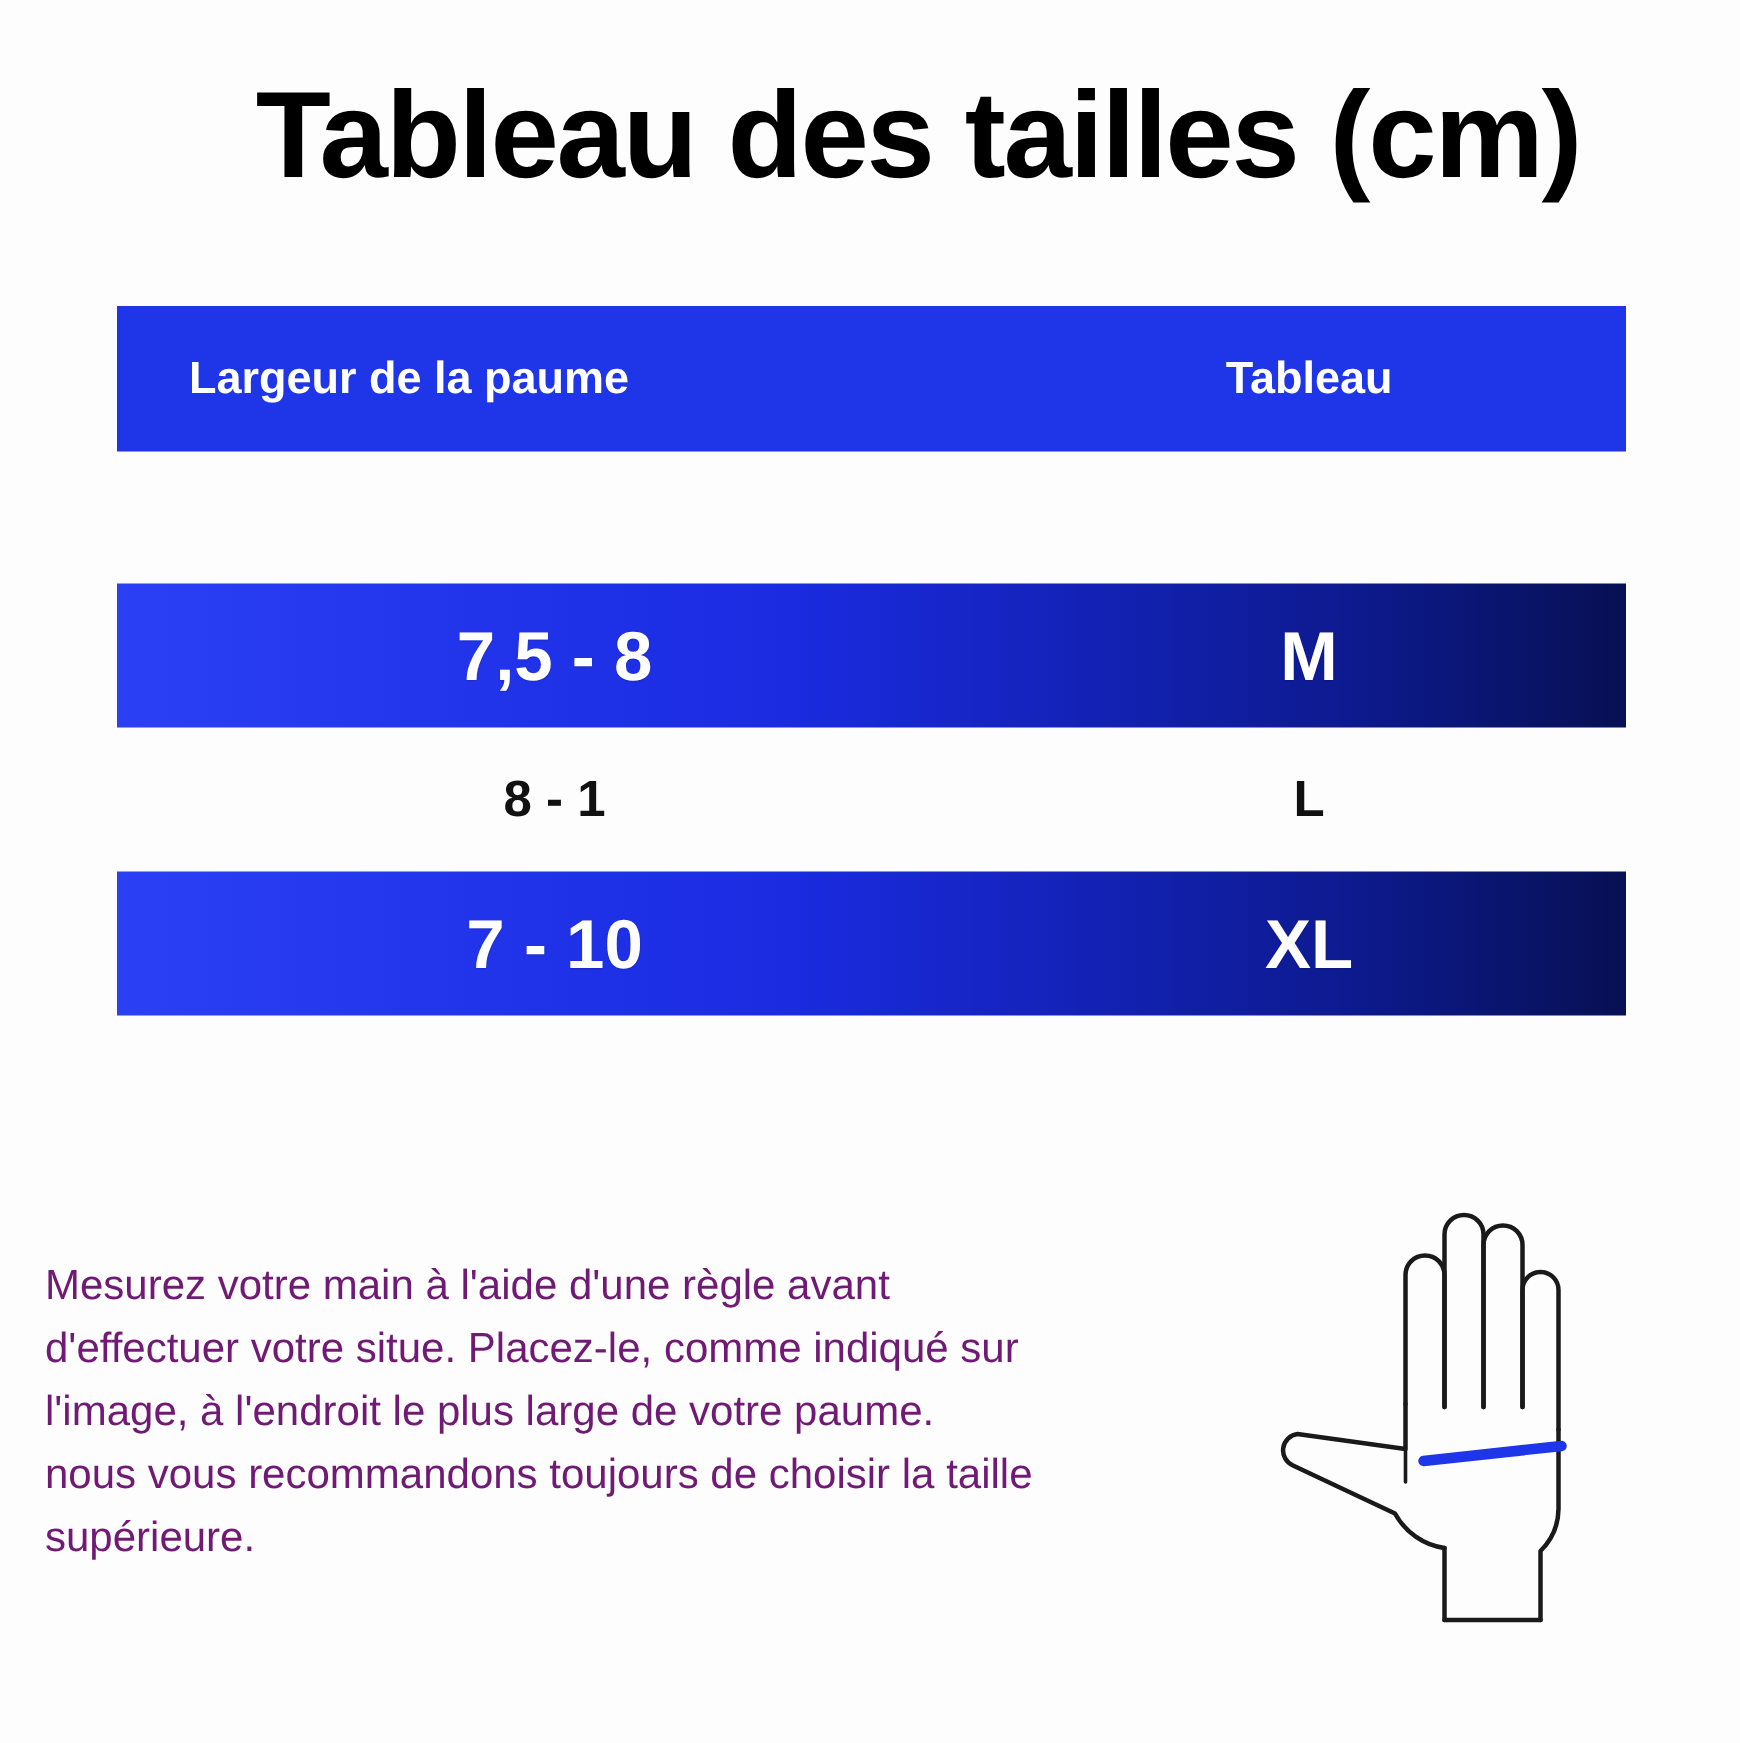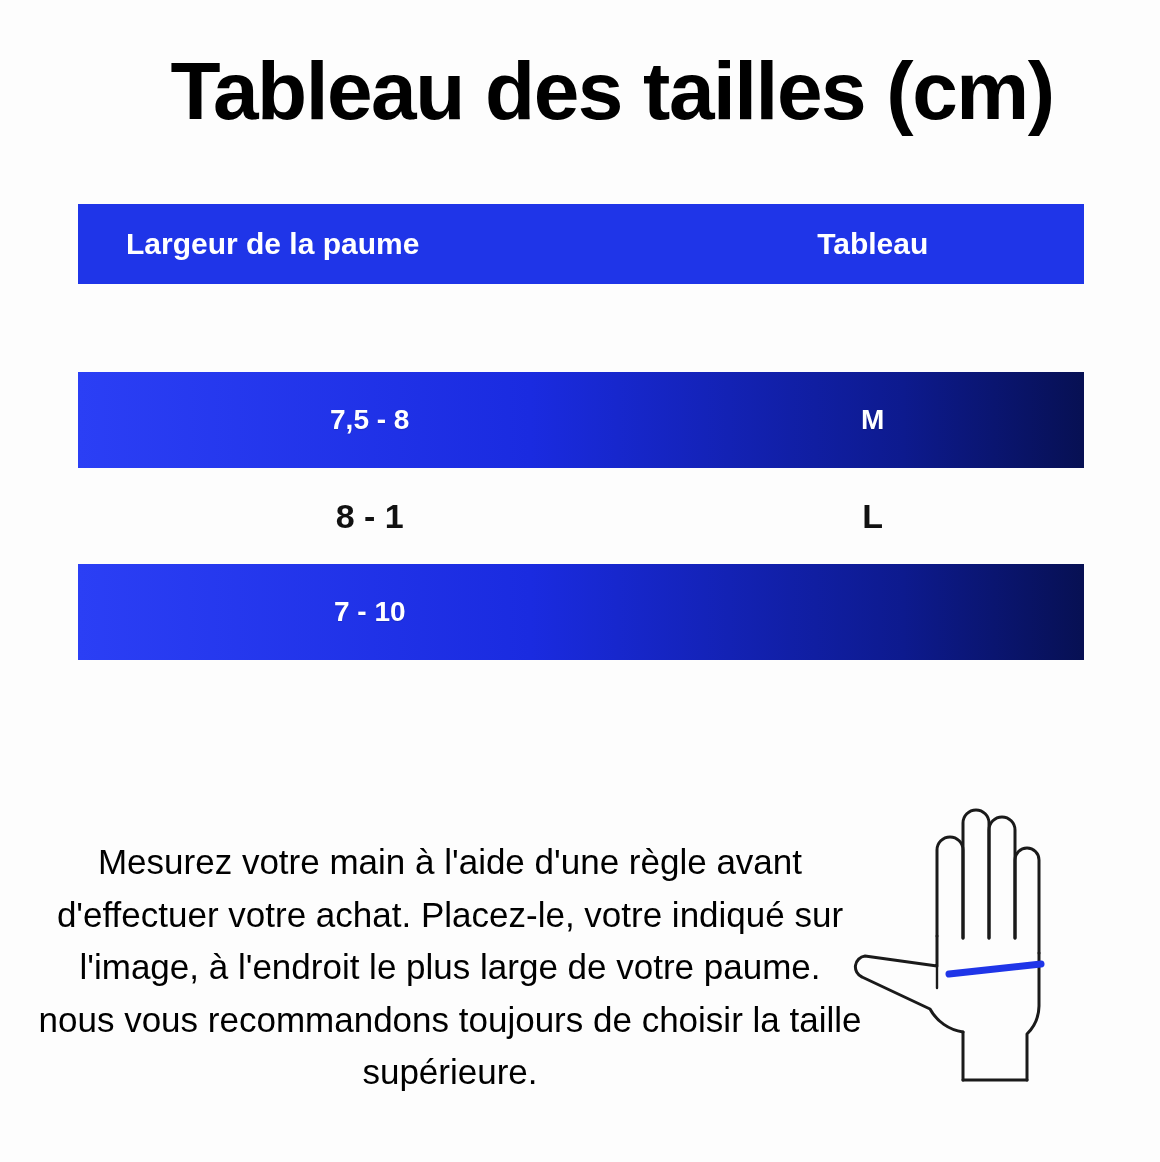--- a/index.html
+++ b/index.html
@@ -62,21 +62,21 @@
   }
   .row .cell-right {
     flex: 1;
     text-align: center;
     font-size: 32px;
     font-weight: 700;
   }
 
   .row.header {
     background: #1f35e8;
-    height: 80px;
+    height: 97px;
   }
   .row.header .cell-left,
   .row.header .cell-right {
     color: #ffffff;
     font-size: 30px;
     font-weight: 800;
   }
   .row.header .cell-left {
     text-align: left;
     padding-left: 48px;
@@ -87,45 +87,44 @@
   .spacer {
     height: 88px;
   }
 
   .row.banded {
     background: linear-gradient(90deg, #2b3ff5 0%, #1a2be0 45%, #0d1a8e 82%, #071053 100%);
   }
   .row.banded .cell-left,
   .row.banded .cell-right {
     color: #ffffff;
-    font-size: 28px;
+    font-size: 46px;
     font-weight: 800;
     text-shadow: 0 1px 1px rgba(0,0,0,0.15);
   }
 
   .row.plain {
     background: transparent;
   }
   .row.plain .cell-left,
   .row.plain .cell-right {
     color: #111;
     font-size: 34px;
     font-weight: 800;
   }
 
   
   .note {
     position: absolute;
     top: 836px;
     left: 30px;
     width: 840px;
-    text-align: center;
-    font-size: 35px;
+    font-size: 28px;
     line-height: 1.5;
-    color: #000000;
+    color: #701a75;
     font-weight: 400;
   }
   .note p {
     margin: 0;
   }
   .note p + p {
     margin-top: 0px;
   }
 
   
@@ -163,27 +162,28 @@
       <div class="cell-right">M</div>
     </div>
 
     <div class="row plain">
       <div class="cell-left">8 - 1</div>
       <div class="cell-right">L</div>
     </div>
 
     <div class="row banded">
       <div class="cell-left">7 - 10</div>
+      <div class="cell-right">XL</div>
     </div>
 
   </div>
 
   <div class="note">
     <p>Mesurez votre main à l'aide d'une règle avant</p>
-    <p>d'effectuer votre achat. Placez-le, votre indiqué sur</p>
+    <p>d'effectuer votre situe. Placez-le, comme indiqué sur</p>
     <p>l'image, à l'endroit le plus large de votre paume.</p>
     <p>nous vous recommandons toujours de choisir la taille</p>
     <p>supérieure.</p>
   </div>
 
   <div class="hand">
     <svg viewBox="0 0 300 310" xmlns="http://www.w3.org/2000/svg">
       <g fill="none" stroke="#1a1a1a" stroke-width="3" stroke-linecap="round" stroke-linejoin="round">
 
         <path d="M92,148 L92,62 a13,13 0 0 1 26,0 L118,150"></path>

